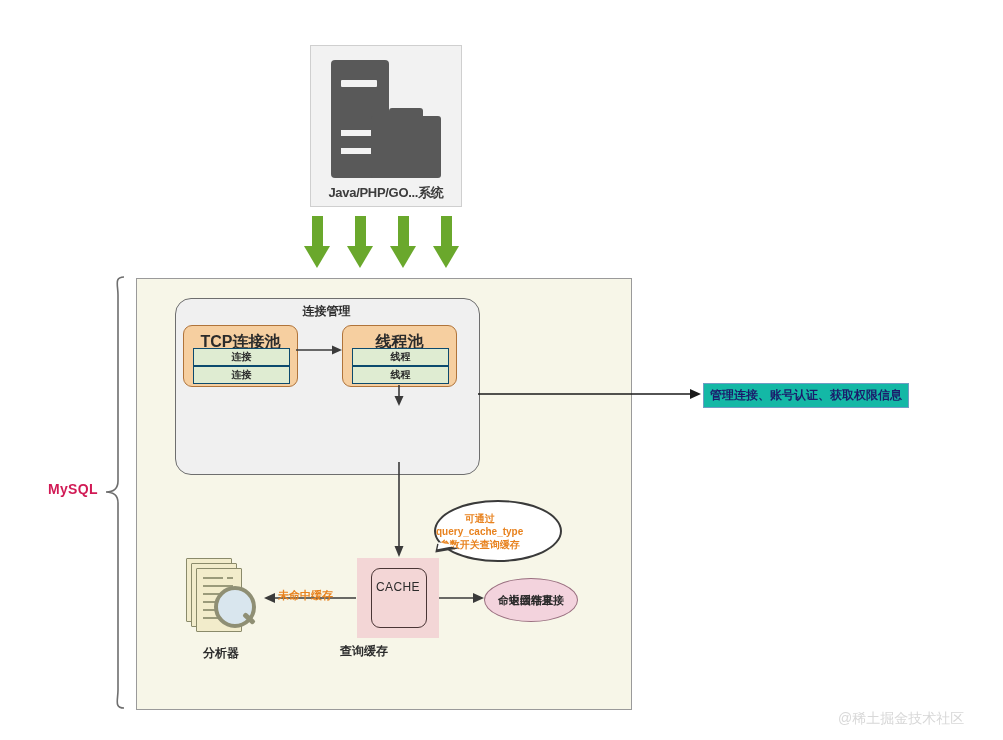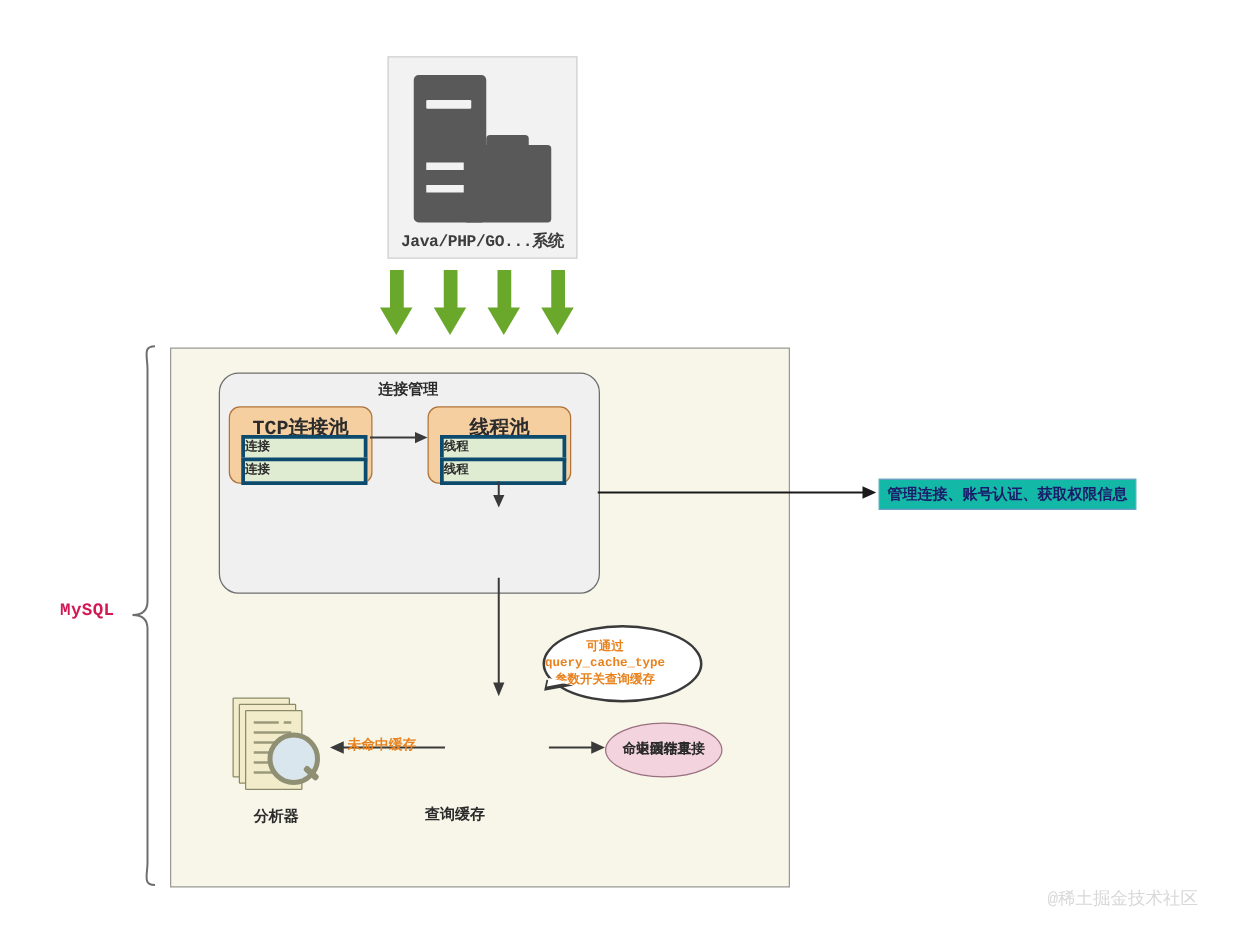--- a/index.html
+++ b/index.html
@@ -1,21 +1,21 @@
 <!DOCTYPE html>
 <html><head>
 <meta charset="utf-8">
 <style>
   html,body{margin:0;padding:0;}
   body{
     width:1003px;height:740px;background:#ffffff;
     font-family:"Liberation Sans","DejaVu Sans",sans-serif;
     position:relative;overflow:hidden;
   }
-  .stage{position:absolute;left:0;top:0;width:1003px;height:592px;font-family:Liberation Mono, monospace;}
+  .stage{position:absolute;left:0;top:0;width:1003px;height:592px;}
   .abs{position:absolute;}
 
   
   #client-box{
     left:310px;top:45px;width:150px;height:160px;
     background:#f2f2f2;border:1px solid #cfcfcf;
   }
   #server-tower{
     left:20px;top:14px;width:58px;height:118px;background:#595959;border-radius:4px;
   }
@@ -63,22 +63,22 @@
 
   .pool{
     background:#f6cfa0;border:1.5px solid #b0743a;border-radius:9px;
   }
   .pool-title{
     position:absolute;left:0;top:6px;width:100%;text-align:center;
     font-size:16px;font-weight:bold;color:#2b2b2b;
   }
   .pool-item{
     position:absolute;left:9px;width:calc(100% - 18px);height:16px;
-    background:#dfecd2;border:3px solid #0c4a6e;
-    font-size:10px;color:#2b2b2b;text-align:left;line-height:15px;font-weight:bold;
+    background:#dfecd2;border:1px solid #0c4a6e;
+    font-size:10px;color:#2b2b2b;text-align:center;line-height:15px;font-weight:bold;
   }
   #tcp-pool{left:183px;top:325px;width:113px;height:60px;}
   #thread-pool{left:342px;top:325px;width:113px;height:60px;}
 
   
   #auth-ellipse{
     left:355px;top:404px;width:88px;height:58px;
     background:#f4f472;border:1.5px solid #6e6e3c;border-radius:50%;
   }
   #auth-ellipse span{
@@ -237,20 +237,24 @@
     <line x1="0" y1="9" x2="214" y2="9" stroke="#1a1a1a" stroke-width="1.6"></line>
     <polygon points="223,9 212,4 212,14" fill="#1a1a1a"></polygon>
   </svg>
   <div class="abs" id="blue-note">管理连接、账号认证、获取权限信息</div>
 
   <svg class="abs" style="left:390px;top:462px;width:20px;height:98px;">
     <line x1="9" y1="0" x2="9" y2="86" stroke="#3a3a3a" stroke-width="1.6"></line>
     <polygon points="9,95 4.5,84 13.5,84" fill="#3a3a3a"></polygon>
   </svg>
 
+  <div class="abs" id="cache-box">
+    <div class="abs" id="cache-inner"></div>
+    <div class="abs" id="cache-text">CACHE</div>
+  </div>
   <div class="abs" id="cache-label">查询缓存</div>
 
   <div class="abs" id="bubble">
     <div class="btxt">
       <span>可通过</span><br>
       <span>query_cache_type</span><br>
       <span>参数开关查询缓存</span>
     </div>
   </div>
   <div class="abs" id="bubble-tail"></div>

